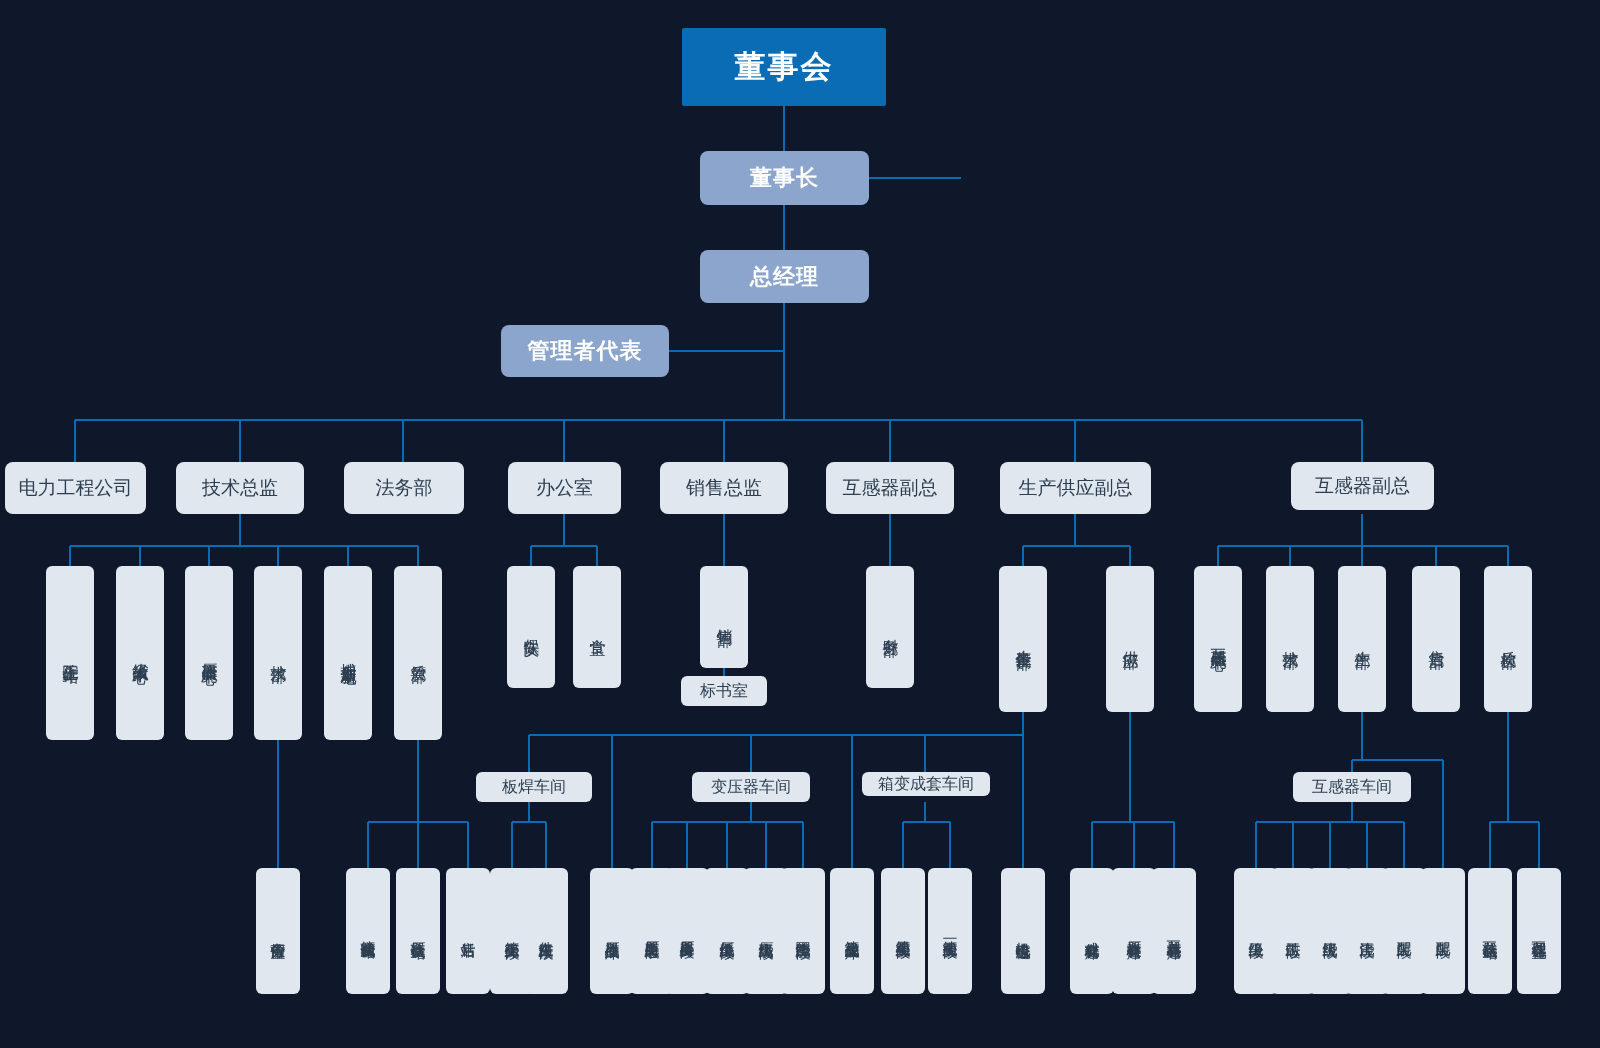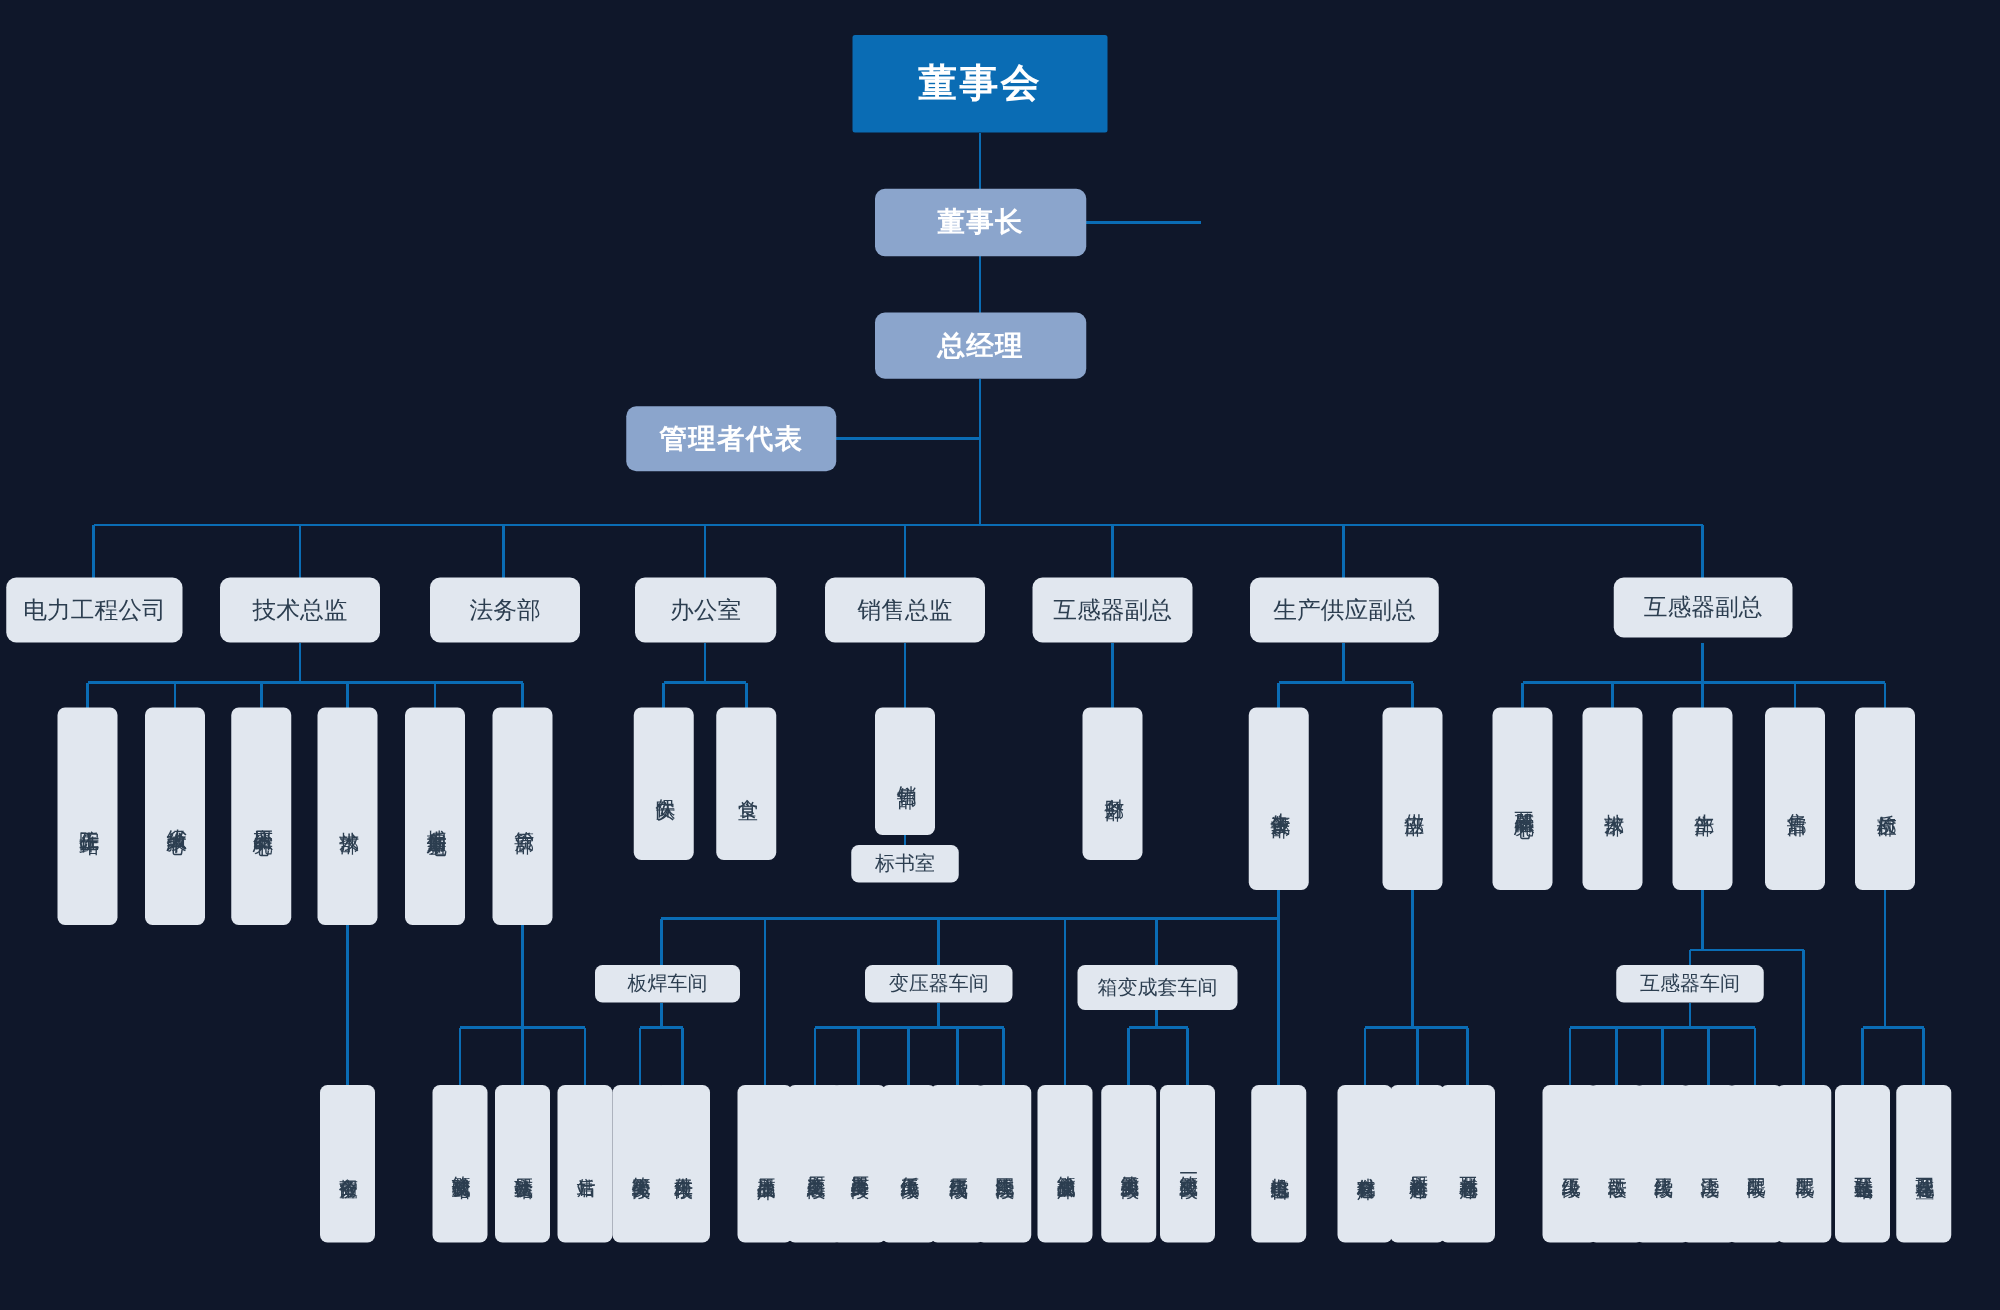--- a/index.html
+++ b/index.html
@@ -183,21 +183,21 @@
   <div class="node lvl-vert" style="left:1106px;top:566px;width:48px;height:146px;">供应部</div>
 
   <div class="node lvl-vert" style="left:1194px;top:566px;width:48px;height:146px;">互感器研究中心</div>
   <div class="node lvl-vert" style="left:1266px;top:566px;width:48px;height:146px;">技术部</div>
   <div class="node lvl-vert" style="left:1338px;top:566px;width:48px;height:146px;">生产部</div>
   <div class="node lvl-vert" style="left:1412px;top:566px;width:48px;height:146px;">售后部</div>
   <div class="node lvl-vert" style="left:1484px;top:566px;width:48px;height:146px;">质检部</div>
 
   <div class="node lvl-shop" style="left:476px;top:772px;width:116px;height:30px;">板焊车间</div>
   <div class="node lvl-shop" style="left:692px;top:772px;width:118px;height:30px;">变压器车间</div>
-  <div class="node lvl-shop" style="left:862px;top:772px;width:128px;height:36px;">箱变成套车间</div>
+  <div class="node lvl-shop" style="left:862px;top:772px;width:128px;height:24px;">箱变成套车间</div>
   <div class="node lvl-shop" style="left:1293px;top:772px;width:118px;height:30px;text-align:right;">互感器车间</div>
 
   <div class="node lvl-vert-sm" style="left:256px;top:868px;width:44px;height:126px;">商务报价室</div>
 
   <div class="node lvl-vert-sm" style="left:346px;top:868px;width:44px;height:126px;">箱变成套试验站</div>
   <div class="node lvl-vert-sm" style="left:396px;top:868px;width:44px;height:126px;">变压器试验站</div>
   <div class="node lvl-vert-sm" style="left:446px;top:868px;width:44px;height:126px;">售后站</div>
 
   <div class="node lvl-vert-sm" style="left:490px;top:868px;width:44px;height:126px;">箱变壳体工段</div>
   <div class="node lvl-vert-sm" style="left:524px;top:868px;width:44px;height:126px;">夹件车模工段</div>

